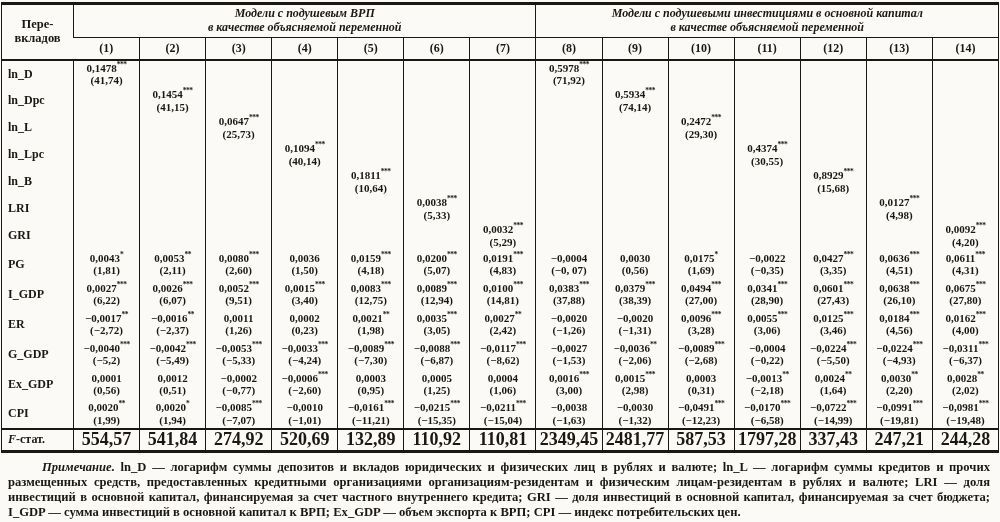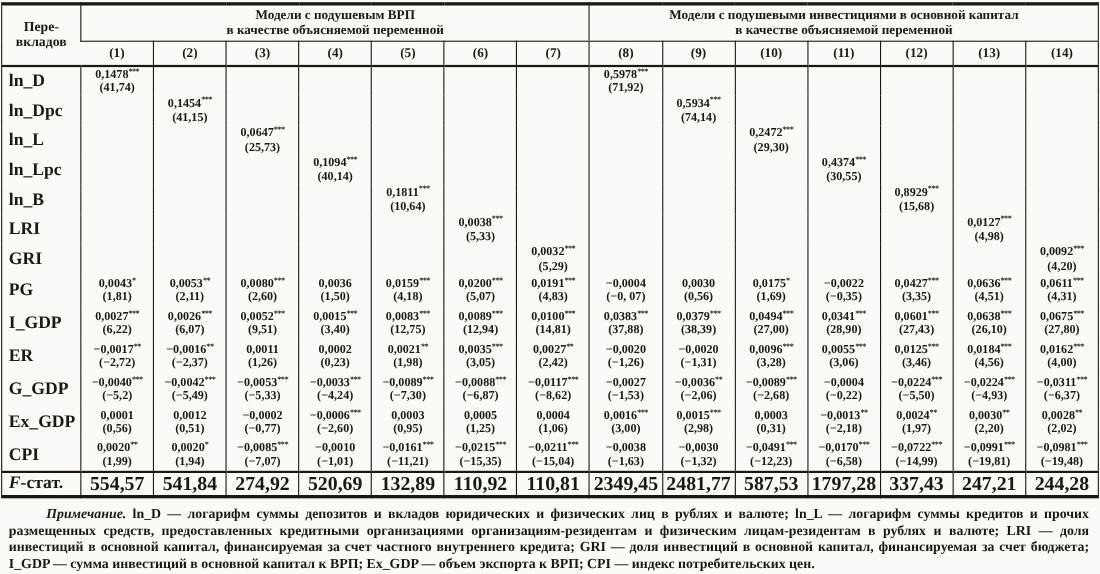--- a/index.html
+++ b/index.html
@@ -34,31 +34,32 @@
   thead .var-head {
     font-size: 12.5px;
     line-height: 1.1;
     border-bottom: 2px solid #1b1712;
   }
   thead .group {
     font-size: 12px;
     line-height: 1.15;
     border-bottom: 1px solid #1b1712;
     height: 32px;
+    font-style: italic;
   }
   thead tr.numrow th {
     font-size: 12px;
     height: 21px;
     border-bottom: 2px solid #1b1712;
   }
 
   tbody th.rowlabel {
     text-align: left;
     padding-left: 6px;
-    font-size: 16px;
+    font-size: 12px;
     font-weight: bold;
     white-space: nowrap;
   }
   tbody tr.sparse { height: 27px; }
   tbody tr.dense  { height: 30px; }
   tbody td { font-size: 11px; line-height: 1.1; }
   .coef { white-space: nowrap; }
   .coef sup { font-size: 7.5px; letter-spacing: -0.5px; vertical-align: top; position: relative; top: -1px; }
   .tstat { white-space: nowrap; }
 
@@ -548,21 +549,21 @@
           <td>
             <div class="coef">0,0003</div>
             <div class="tstat">(0,31)</div>
           </td>
           <td>
             <div class="coef">−0,0013<sup>**</sup></div>
             <div class="tstat">(−2,18)</div>
           </td>
           <td>
             <div class="coef">0,0024<sup>**</sup></div>
-            <div class="tstat">(1,97)</div>
+            <div class="tstat">(1,64)</div>
           </td>
           <td>
             <div class="coef">0,0030<sup>**</sup></div>
             <div class="tstat">(2,20)</div>
           </td>
           <td>
             <div class="coef">0,0028<sup>**</sup></div>
             <div class="tstat">(2,02)</div>
           </td>
         </tr>

